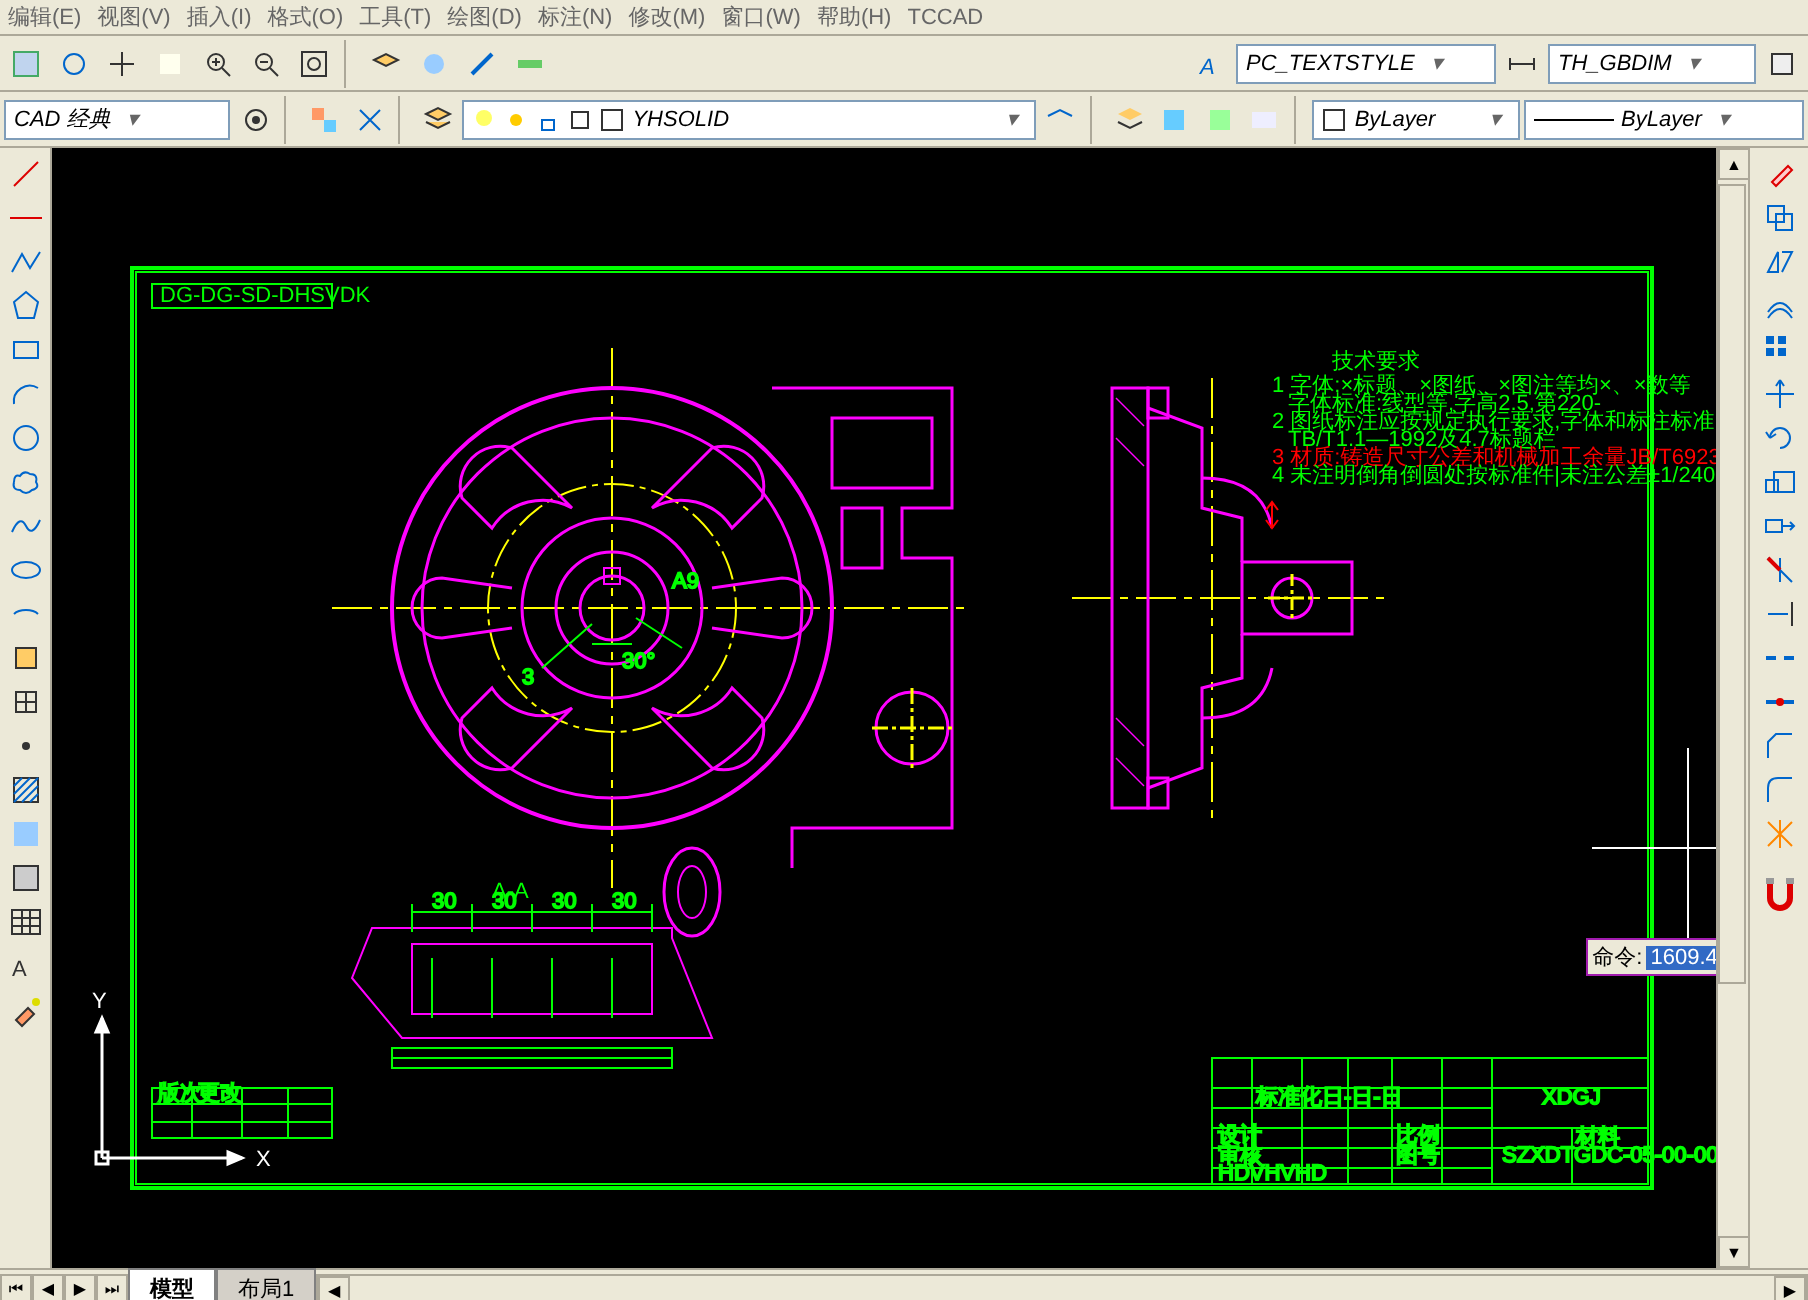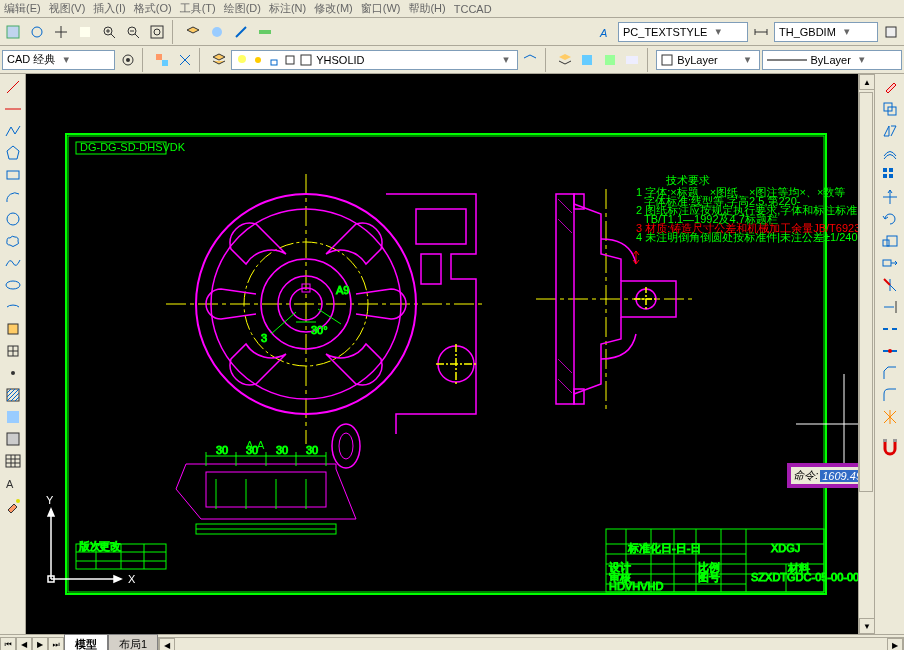--- a/index.html
+++ b/index.html
@@ -4,39 +4,39 @@
 <style>
 * { margin: 0; padding: 0; box-sizing: border-box; font-family: "Microsoft YaHei", sans-serif; font-size: 11px; }
 body { background: #d4d0c8; overflow: hidden; width: 904px; height: 650px; }
 
 .menubar { height: 18px; background: #ece9d8; display: flex; align-items: center; padding: 0 4px; gap: 8px; color: #666; border-bottom: 1px solid #aca899; }
 .menubar span { white-space: nowrap; }
 
 .toolbar-row { height: 28px; background: #ece9d8; display: flex; align-items: center; border-bottom: 1px solid #aca899; padding: 0 2px; gap: 2px; }
 .toolbar-sep { width: 6px; height: 24px; border-left: 1px solid #aca899; margin: 0 2px; }
 .tb-btn { width: 22px; height: 22px; display: flex; align-items: center; justify-content: center; border: 1px solid transparent; cursor: pointer; }
-.tb-dropdown { height: 20px; background: #fff; border: 1px solid #7f9db9; display: flex; align-items: center; padding: 0 4px; gap: 4px; }
+.tb-dropdown { height: 20px; background: #fff; border: 1px solid #7f9db9; display: flex; align-items: center; padding: 0 4px; gap: 4px; font-style: italic; }
 .tb-dropdown-arrow { width: 14px; text-align: center; color: #666; }
 
 .main-area { display: flex; height: 560px; }
 .left-toolbar, .right-toolbar { width: 26px; background: #ece9d8; display: flex; flex-direction: column; align-items: center; padding: 2px 0; gap: 0; }
 .left-toolbar { border-right: 1px solid #aca899; }
 .right-toolbar { width: 30px; border-left: 1px solid #aca899; }
 .vtb-btn { width: 22px; height: 22px; display: flex; align-items: center; justify-content: center; cursor: pointer; }
 
 .canvas-area { flex: 1; position: relative; background: #000; }
 .drawing { position: absolute; inset: 0; }
 
 .tabs-row { height: 20px; background: #ece9d8; display: flex; align-items: center; border-top: 1px solid #aca899; }
 .tab-nav-btn { width: 16px; height: 16px; border: 1px solid #aca899; background: #ece9d8; display: flex; align-items: center; justify-content: center; font-size: 8px; cursor: pointer; }
 .tab { padding: 2px 10px; background: #fff; border: 1px solid #808080; cursor: pointer; }
 .tab.active { background: #fff; font-weight: bold; }
 .tab.inactive { background: #d4d0c8; }
 
-.coord-tooltip { position: absolute; right: 4px; bottom: 146px; background: #ece9d8; border: 4px solid #a21caf; padding: 1px 2px; display: flex; align-items: center; gap: 2px; font-style: italic; }
+.coord-tooltip { position: absolute; right: 4px; bottom: 146px; background: #ece9d8; border: 1px solid #a21caf; padding: 1px 2px; display: flex; align-items: center; gap: 2px; }
 .coord-val { background: #316ac5; color: #fff; padding: 0 2px; }
 
 .scrollbar-v { position: absolute; right: 0; top: 0; bottom: 0; width: 16px; background: #ece9d8; border-left: 1px solid #aca899; }
 .sb-arrow { width: 16px; height: 16px; background: #ece9d8; border: 1px solid #aca899; display: flex; align-items: center; justify-content: center; font-size: 8px; }
 .sb-thumb-v { position: absolute; left: 0; width: 14px; background: #ece9d8; border: 1px solid #aca899; }
 
 .ucs-icon { position: absolute; left: 10px; bottom: 40px; }
 </style>
 </head>
 <body>

